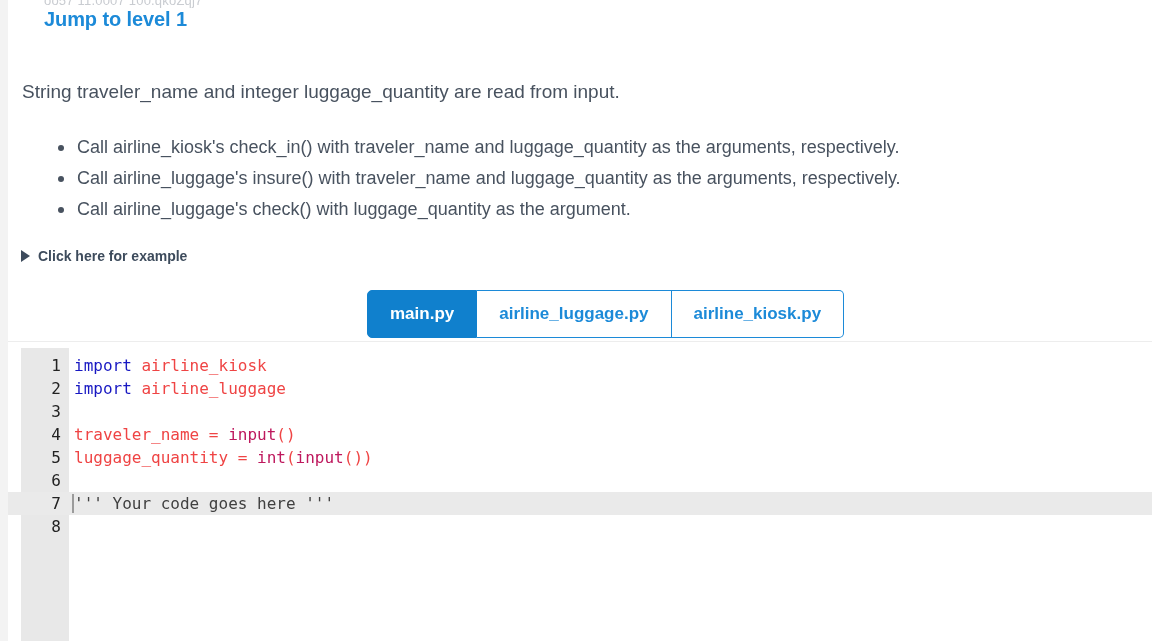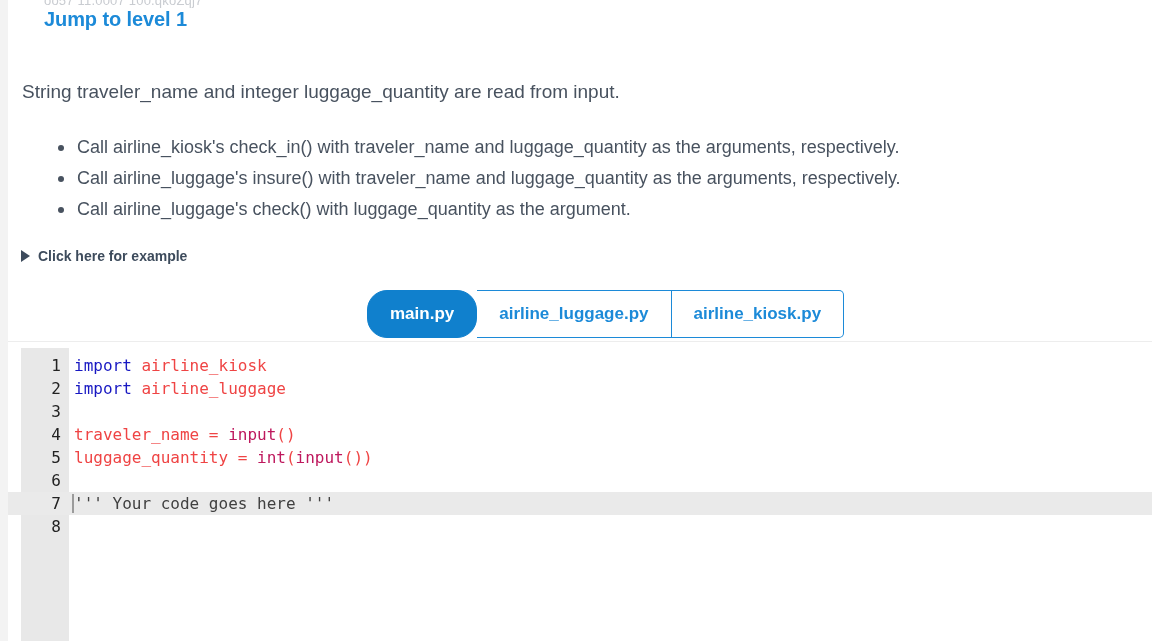--- a/index.html
+++ b/index.html
@@ -144,21 +144,20 @@
     white-space: nowrap;
     background: #ffffff;
     color: #1c8ad8;
     border: 1px solid #1c8ad8;
     border-left-width: 0;
   }
   .tab:first-child {
     border-left-width: 1px;
     border-top-left-radius: 5px;
     border-bottom-left-radius: 5px;
-    border-radius: 20px;
   }
   .tab:last-child {
     border-top-right-radius: 5px;
     border-bottom-right-radius: 5px;
   }
   .tab.active {
     background: #1080cd;
     border-color: #1080cd;
     color: #ffffff;
   }

